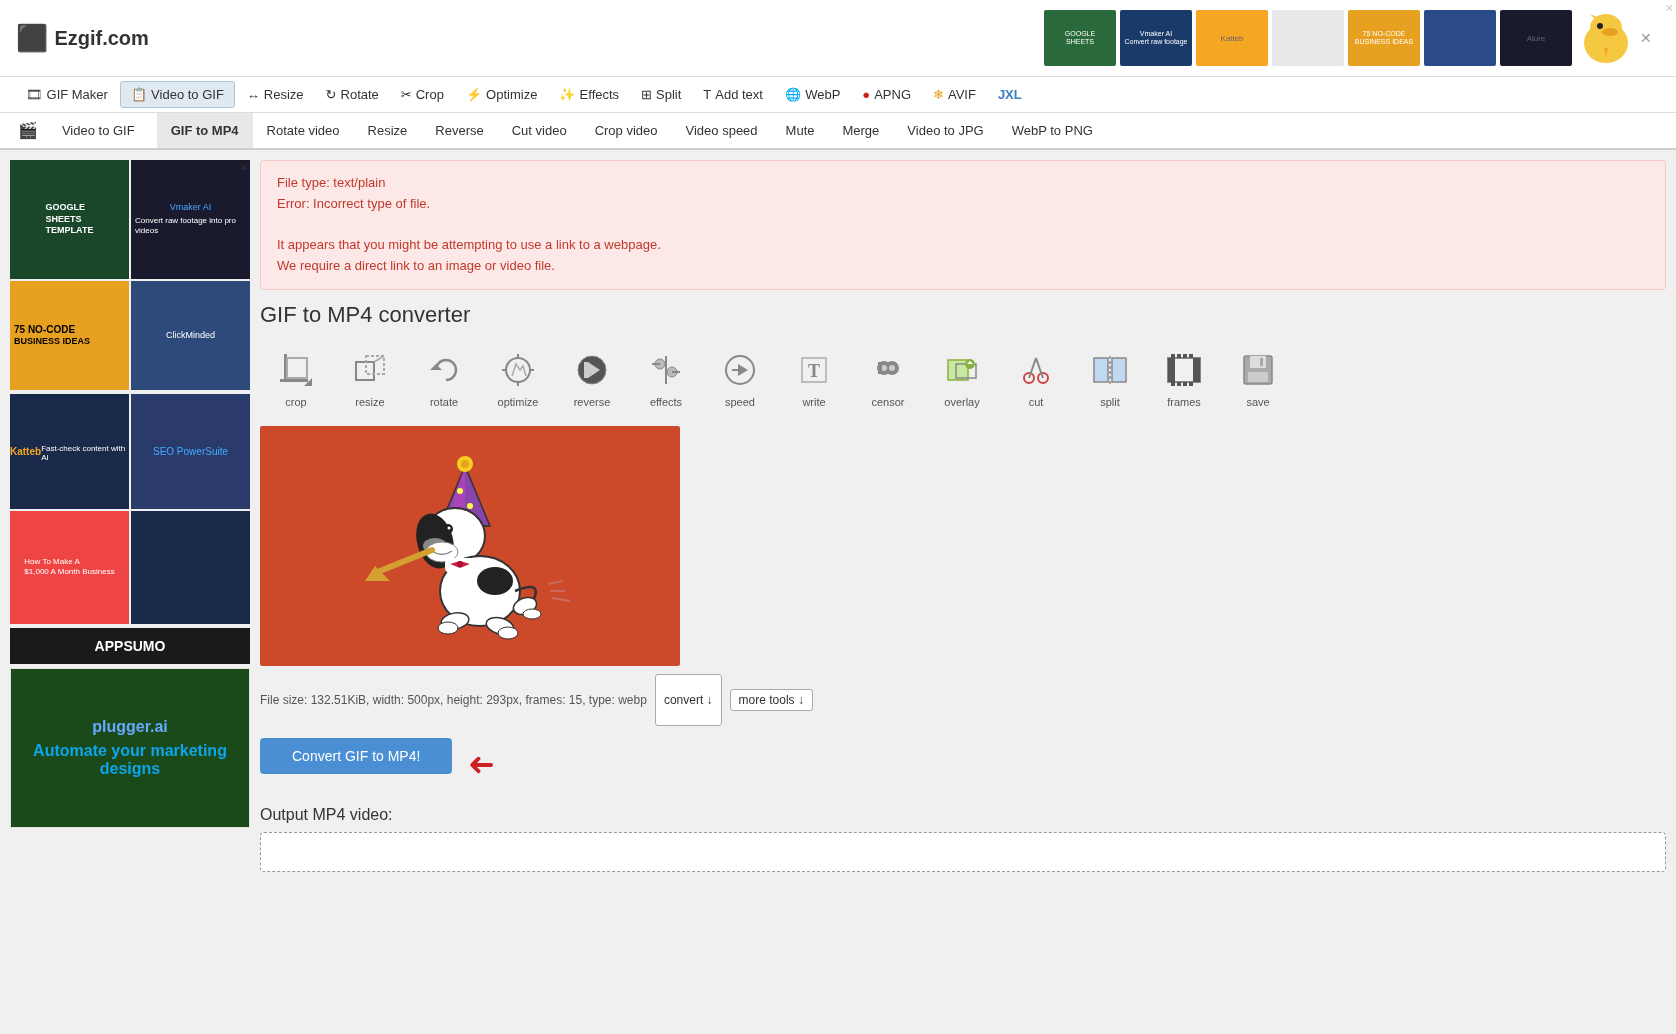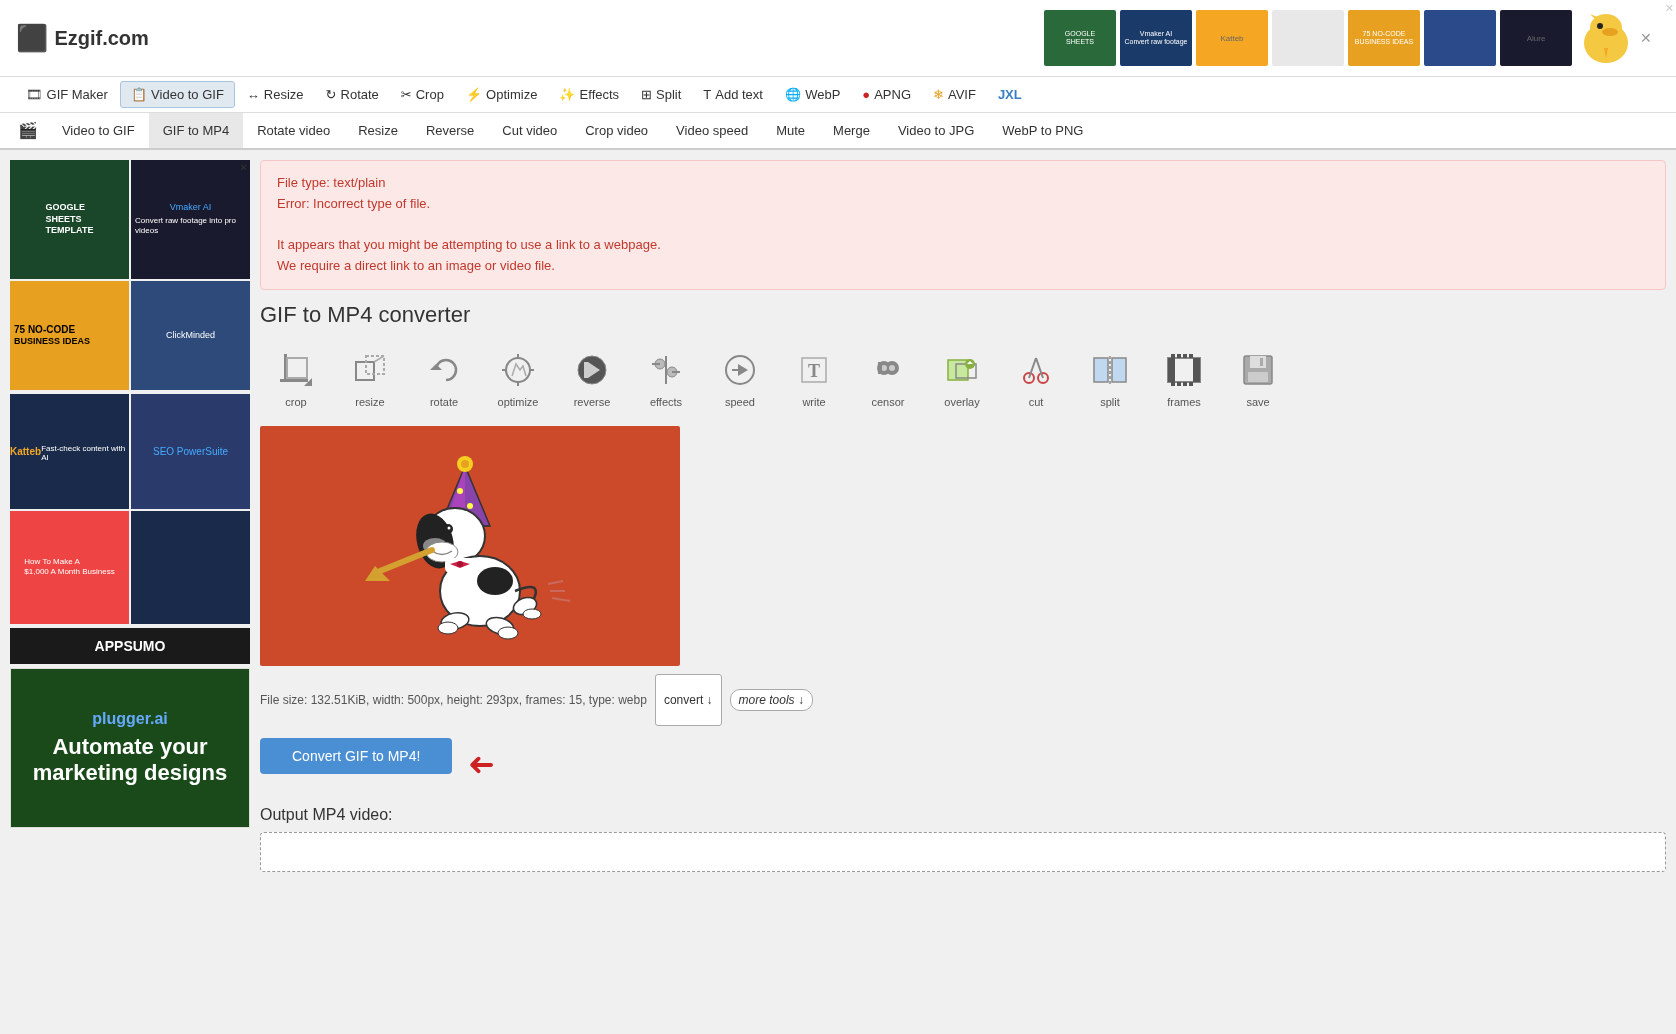--- a/index.html
+++ b/index.html
@@ -44,21 +44,21 @@
     .tool-item .label { font-size: 11px; color: #555; margin-top: 2px; }
 
     
     .preview-area { margin-bottom: 8px; }
     .preview-img { width: 420px; height: 240px; background: #cc4a2a; border-radius: 2px; display: flex; align-items: center; justify-content: center; overflow: hidden; }
     .snoopy-svg { width: 380px; height: 220px; }
 
     
     .file-info { font-size: 12px; color: #555; margin-bottom: 12px; display: flex; align-items: center; gap: 8px; }
     .convert-btn-small { background: #fff; border: 1px solid #aaa; border-radius: 3px; padding: 18px 8px; font-size: 12px; cursor: pointer; color: #333; }
-    .more-tools-btn { background: #fff; border: 1px solid #aaa; border-radius: 10px; padding: 3px 8px; font-size: 12px; cursor: pointer; color: #333; font-style: italic; }
+    .more-tools-btn { background: #fff; border: 1px solid #aaa; border-radius: 3px; padding: 3px 8px; font-size: 12px; cursor: pointer; color: #333; }
 
     
     .convert-btn-main { background: #4a8fd4; color: #fff; border: none; border-radius: 4px; padding: 10px 32px; font-size: 14px; cursor: pointer; margin-bottom: 16px; }
 
     
     .output-label { font-size: 16px; margin-bottom: 8px; color: #333; }
     .output-box { border: 1px dashed #999; border-radius: 4px; padding: 12px; min-height: 40px; background: #fff; }
 
     
     .top-banner { display: flex; gap: 4px; margin-left: auto; align-items: center; }
@@ -157,21 +157,21 @@
   <a href="#">
     <span style="color:#3a7fc4; font-weight:bold;">JXL</span>
   </a>
 </div>
 
 <div class="sub-nav">
   <span class="sub-nav-icon">🎬</span>
   <a href="#">
     <span>Video to GIF</span>
   </a>
-  <a href="#" class="active" style="font-weight:normal; background:#e8e8e8;">
+  <a href="#" class="active" style="font-weight:bold; background:#e8e8e8;margin-left:8px;">
     <span>GIF to MP4</span>
   </a>
   <a href="#">
     <span>Rotate video</span>
   </a>
   <a href="#">
     <span>Resize</span>
   </a>
   <a href="#">
     <span>Reverse</span>
@@ -235,21 +235,21 @@
       </div>
     </div>
 
     <div class="appsumo-ad">
       <span style="font-size:14px; font-weight:bold; color:#fff;">APPSUMO</span>
     </div>
 
     <div class="plugger-ad">
       <div style="position:absolute; top:2px; right:2px; color:#ccc; font-size:11px; cursor:pointer;">✕</div>
       <div style="font-size:16px; font-weight:bold; color:#6af; text-align:center;">plugger.ai</div>
-      <div style="font-size:22px; font-weight:bold; color:#ffffff; text-align:center; margin-top:6px;">Automate your marketing designs</div>
+      <div style="font-size:16px; font-weight:bold; color:#0ea5e9; text-align:center; margin-top:6px;">Automate your marketing designs</div>
     </div>
   </div>
 
   <div class="main">
 
     <div class="error-box">
       <div>File type: text/plain</div>
       <div>Error: Incorrect type of file.</div>
       <br>
       <div>It appears that you might be attempting to use a link to a webpage.</div>

